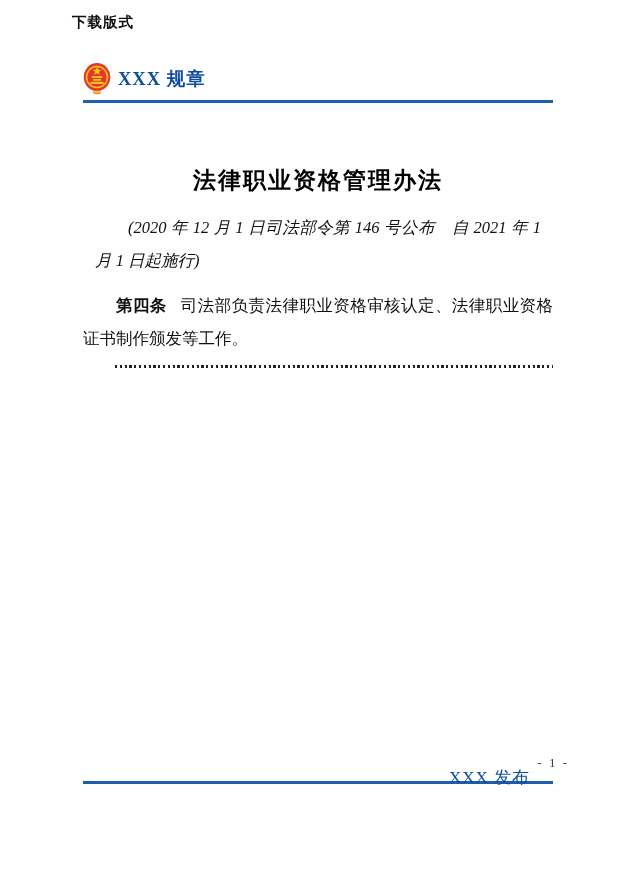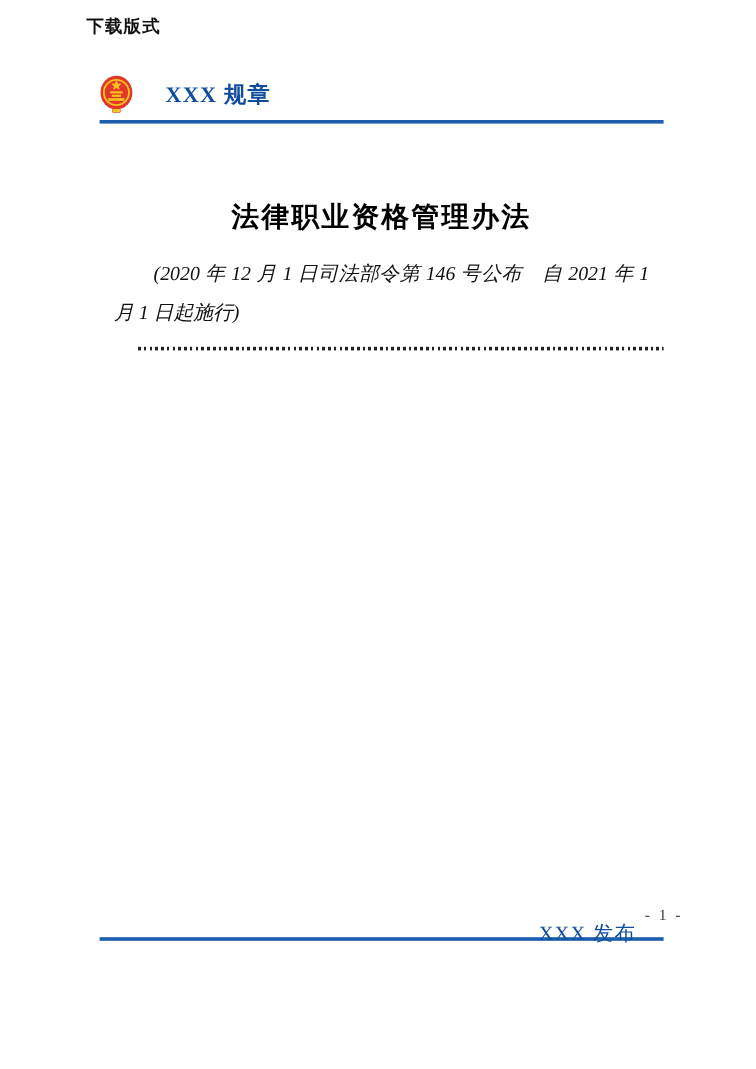--- a/index.html
+++ b/index.html
@@ -29,21 +29,20 @@
 
   
   .header-row {
     position: absolute;
     left: 83px;
     top: 60px;
     width: 470px;
     height: 36px;
     display: flex;
     align-items: center;
-    gap: 20px;
   }
   .emblem { width: 28px; height: 33px; flex: 0 0 auto; margin-right: 7px; }
   .org-title {
     font-size: 18.5px;
     font-weight: 700;
     color: #0f4c9e;
     letter-spacing: 1px;
     white-space: nowrap;
   }
   .header-rule {
@@ -163,20 +162,21 @@
 
   <div class="content">
     <h1 class="doc-title">法律职业资格管理办法</h1>
 
     <p class="doc-subtitle">(2020 年 12 月 1 日司法部令第 146 号公布　自 2021 年 1 月 1 日起施行)</p>
 
 
 
 
 
+    <p class="article"><span class="art-num">第四条</span><span>司法部负责法律职业资格审核认定、法律职业资格证书制作颁发等工作。</span></p>
 
     <div class="dots-row"></div>
   </div>
 
   <div class="page-number">- 1 -</div>
 
   <div class="footer-rule"></div>
 
   <div class="publisher">XXX 发布</div>
 

